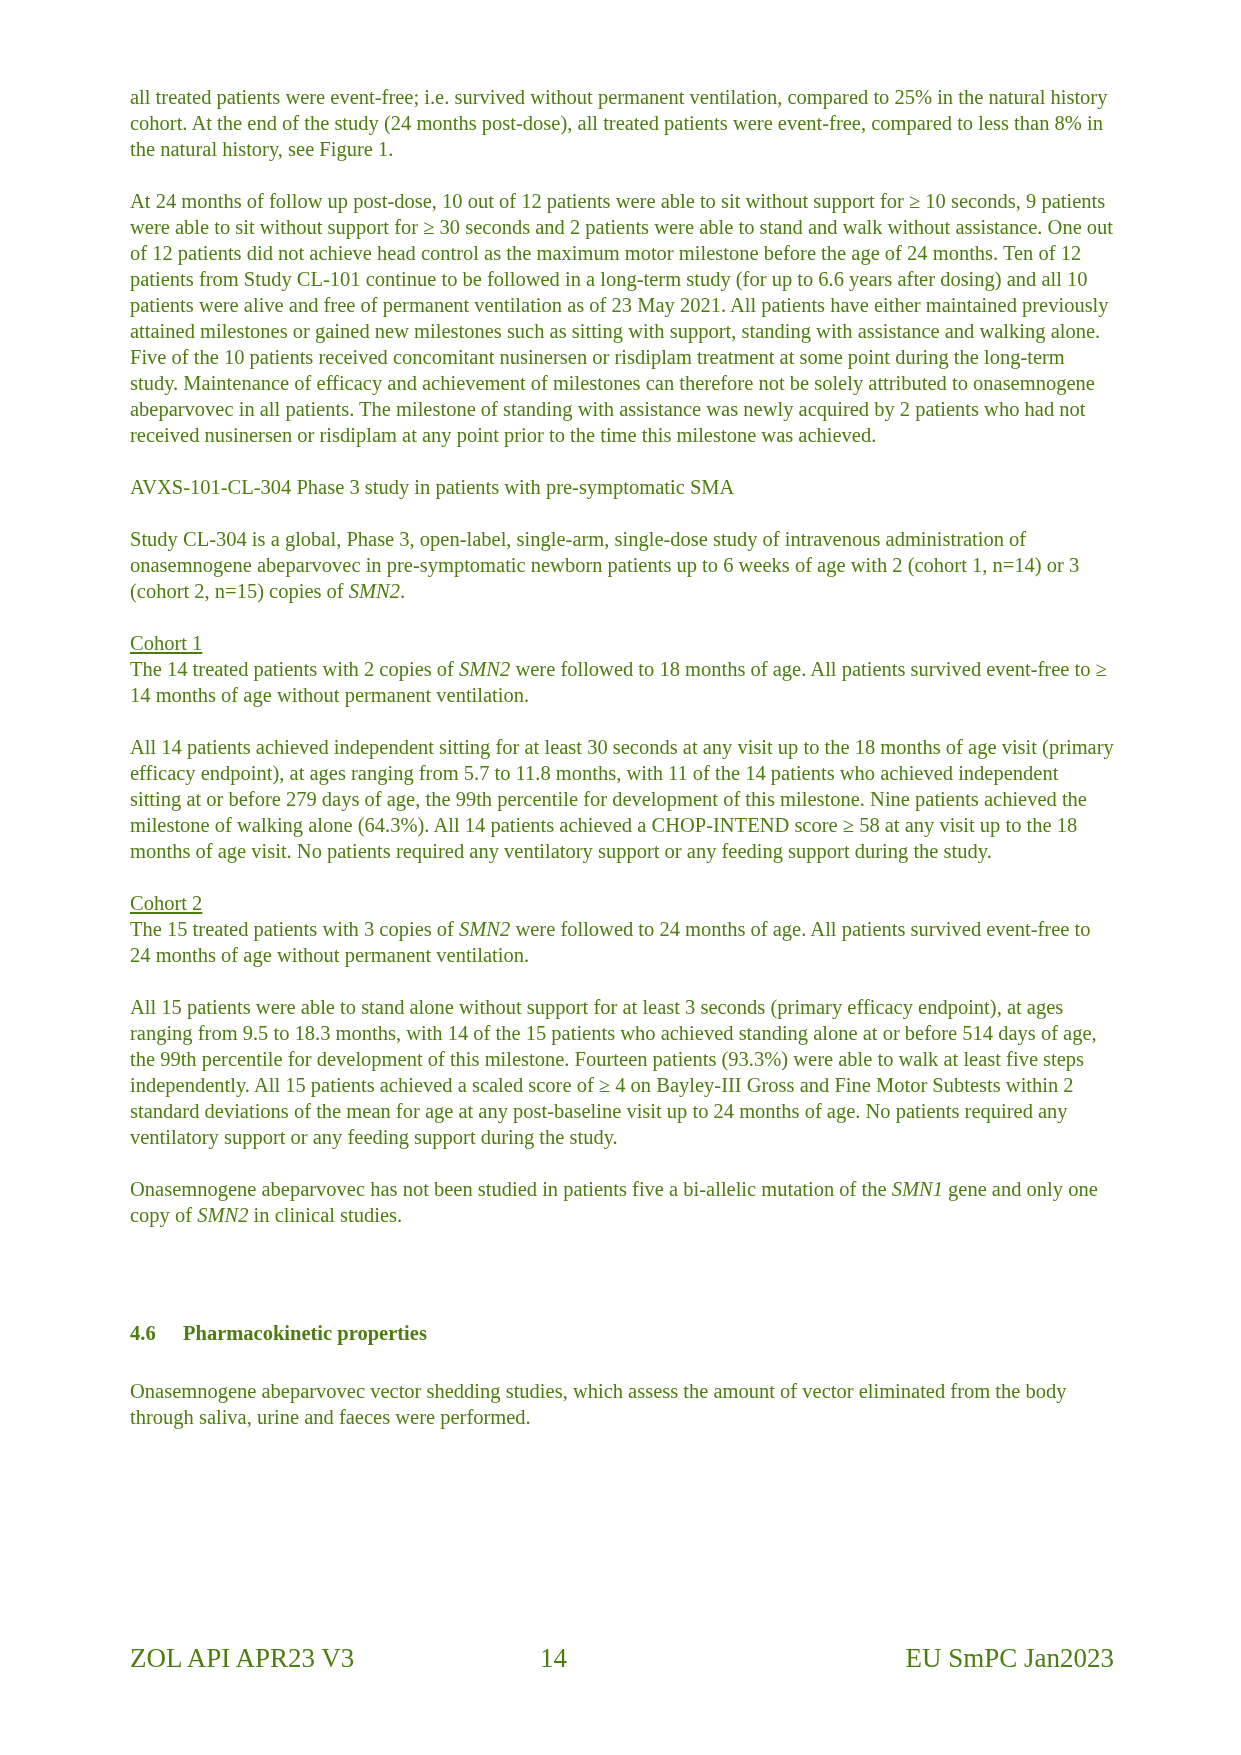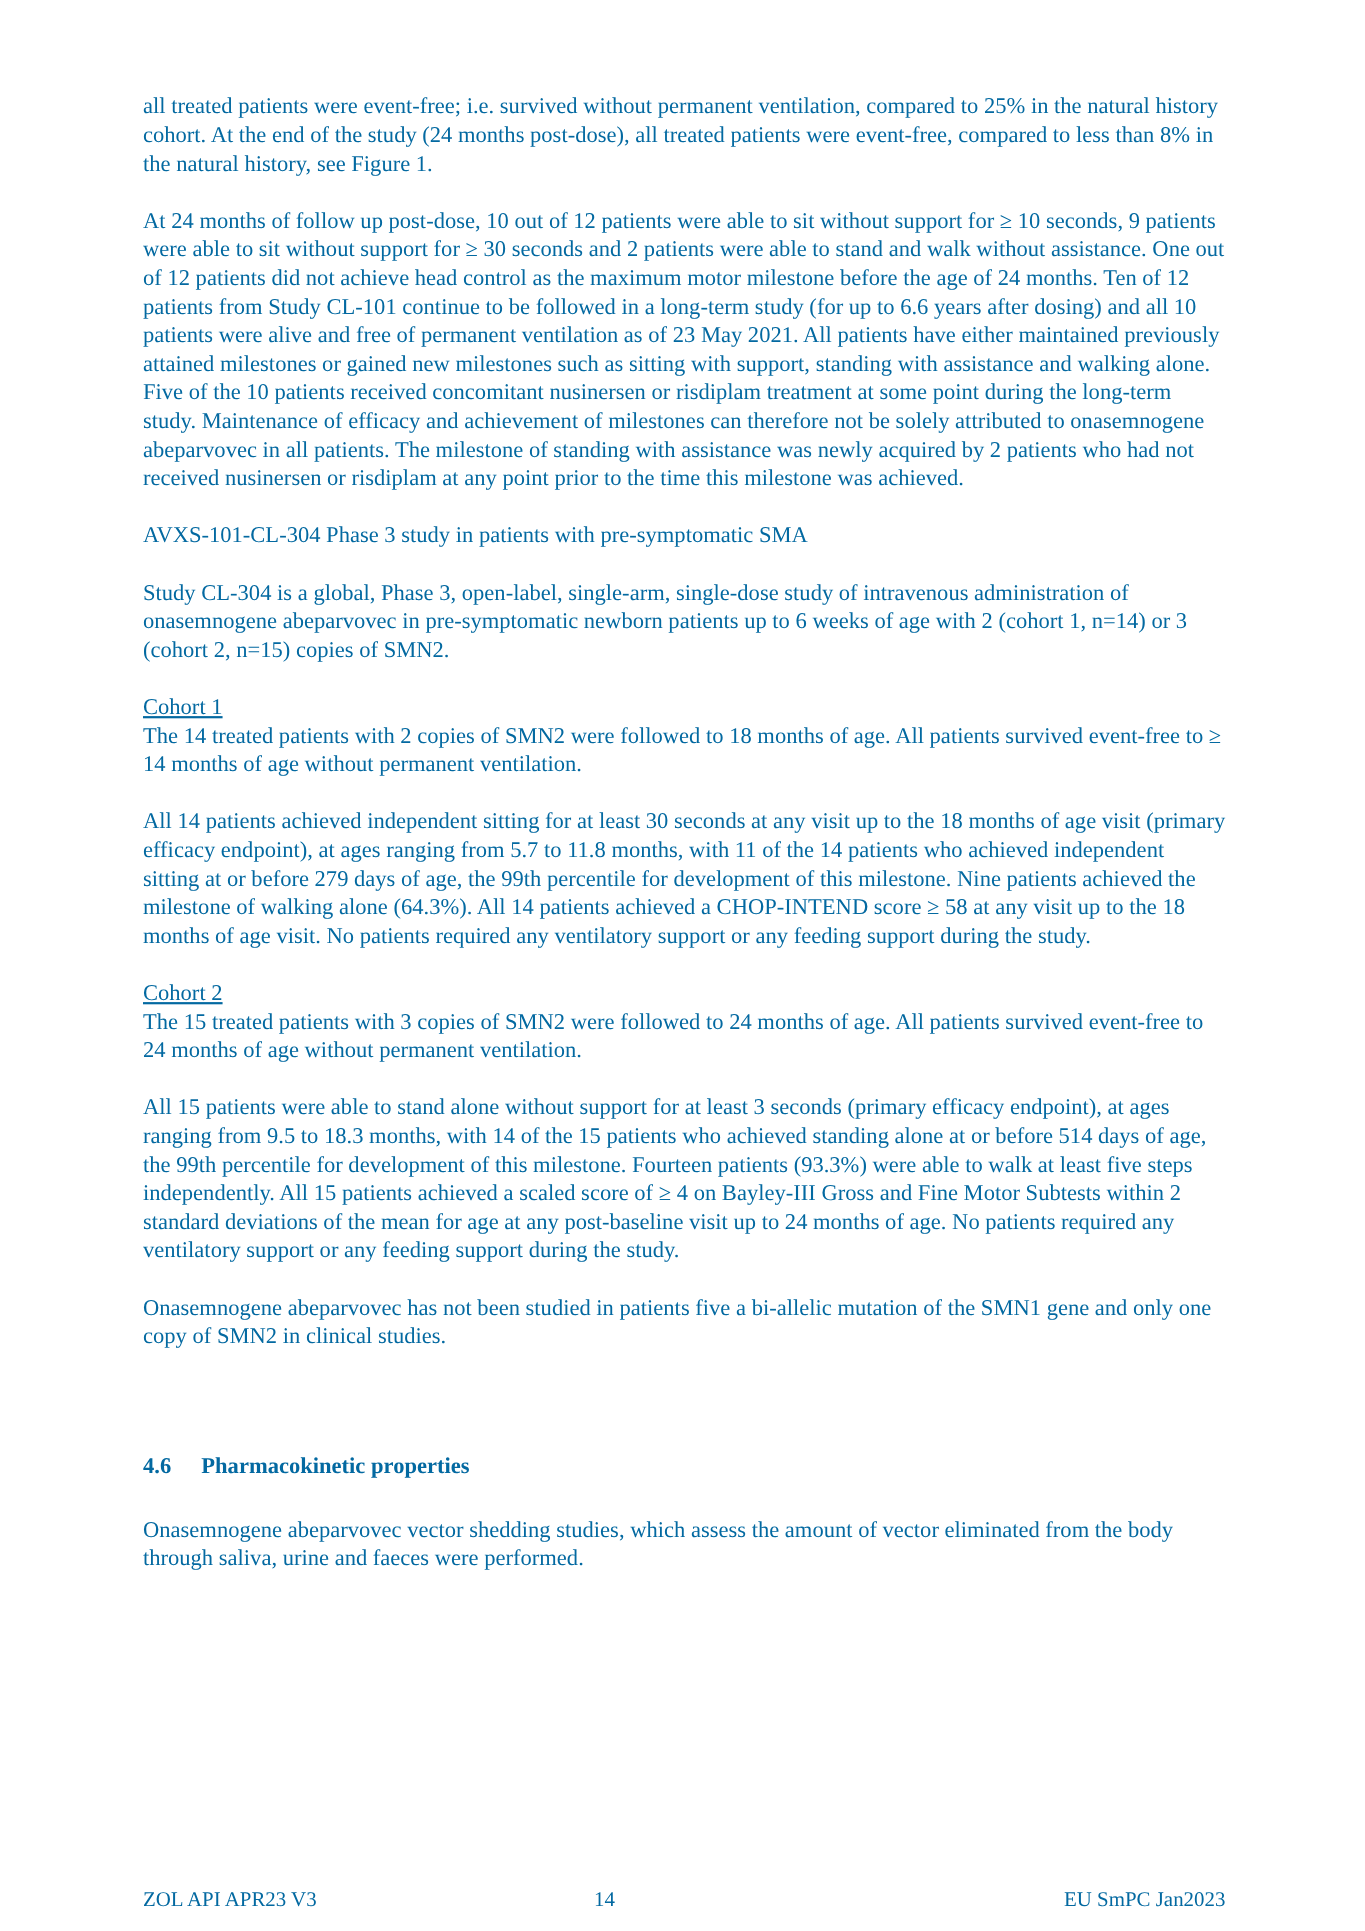--- a/index.html
+++ b/index.html
@@ -8,21 +8,21 @@
     background: #ffffff;
   }
   .page {
     position: relative;
     width: 1241px;
     height: 1755px;
     background: #ffffff;
     font-family: "Liberation Serif", serif;
     font-size: 20.5px;
     line-height: 26px;
-    color: #0369a1;
+    color: #4d7c0f;
     overflow: hidden;
   }
   .content {
     position: absolute;
     left: 130px;
     top: 84px;
     width: 984px;
   }
   .content p,
   .content h2,
@@ -41,28 +41,29 @@
   .section-heading {
     font-weight: bold !important;
     margin-top: 92px !important;
     margin-bottom: 32px !important;
   }
   .sec-num {
     display: inline-block;
     width: 53px;
   }
   .run-italic {
+    font-style: italic;
   }
   .page-footer {
     position: absolute;
     left: 130px;
-    top: 1715px;
+    top: 1645px;
     width: 984px;
     height: 26px;
-    font-size: 19px;
+    font-size: 27px;
   }
   .f-left  { position: absolute; left: 0; top: 0; }
   .f-center{ position: absolute; left: 410px; top: 0; }
   .f-right { position: absolute; right: 0; top: 0; }
 </style>
 </head>
 <body>
 
 <div class="page">
   <div class="content">

